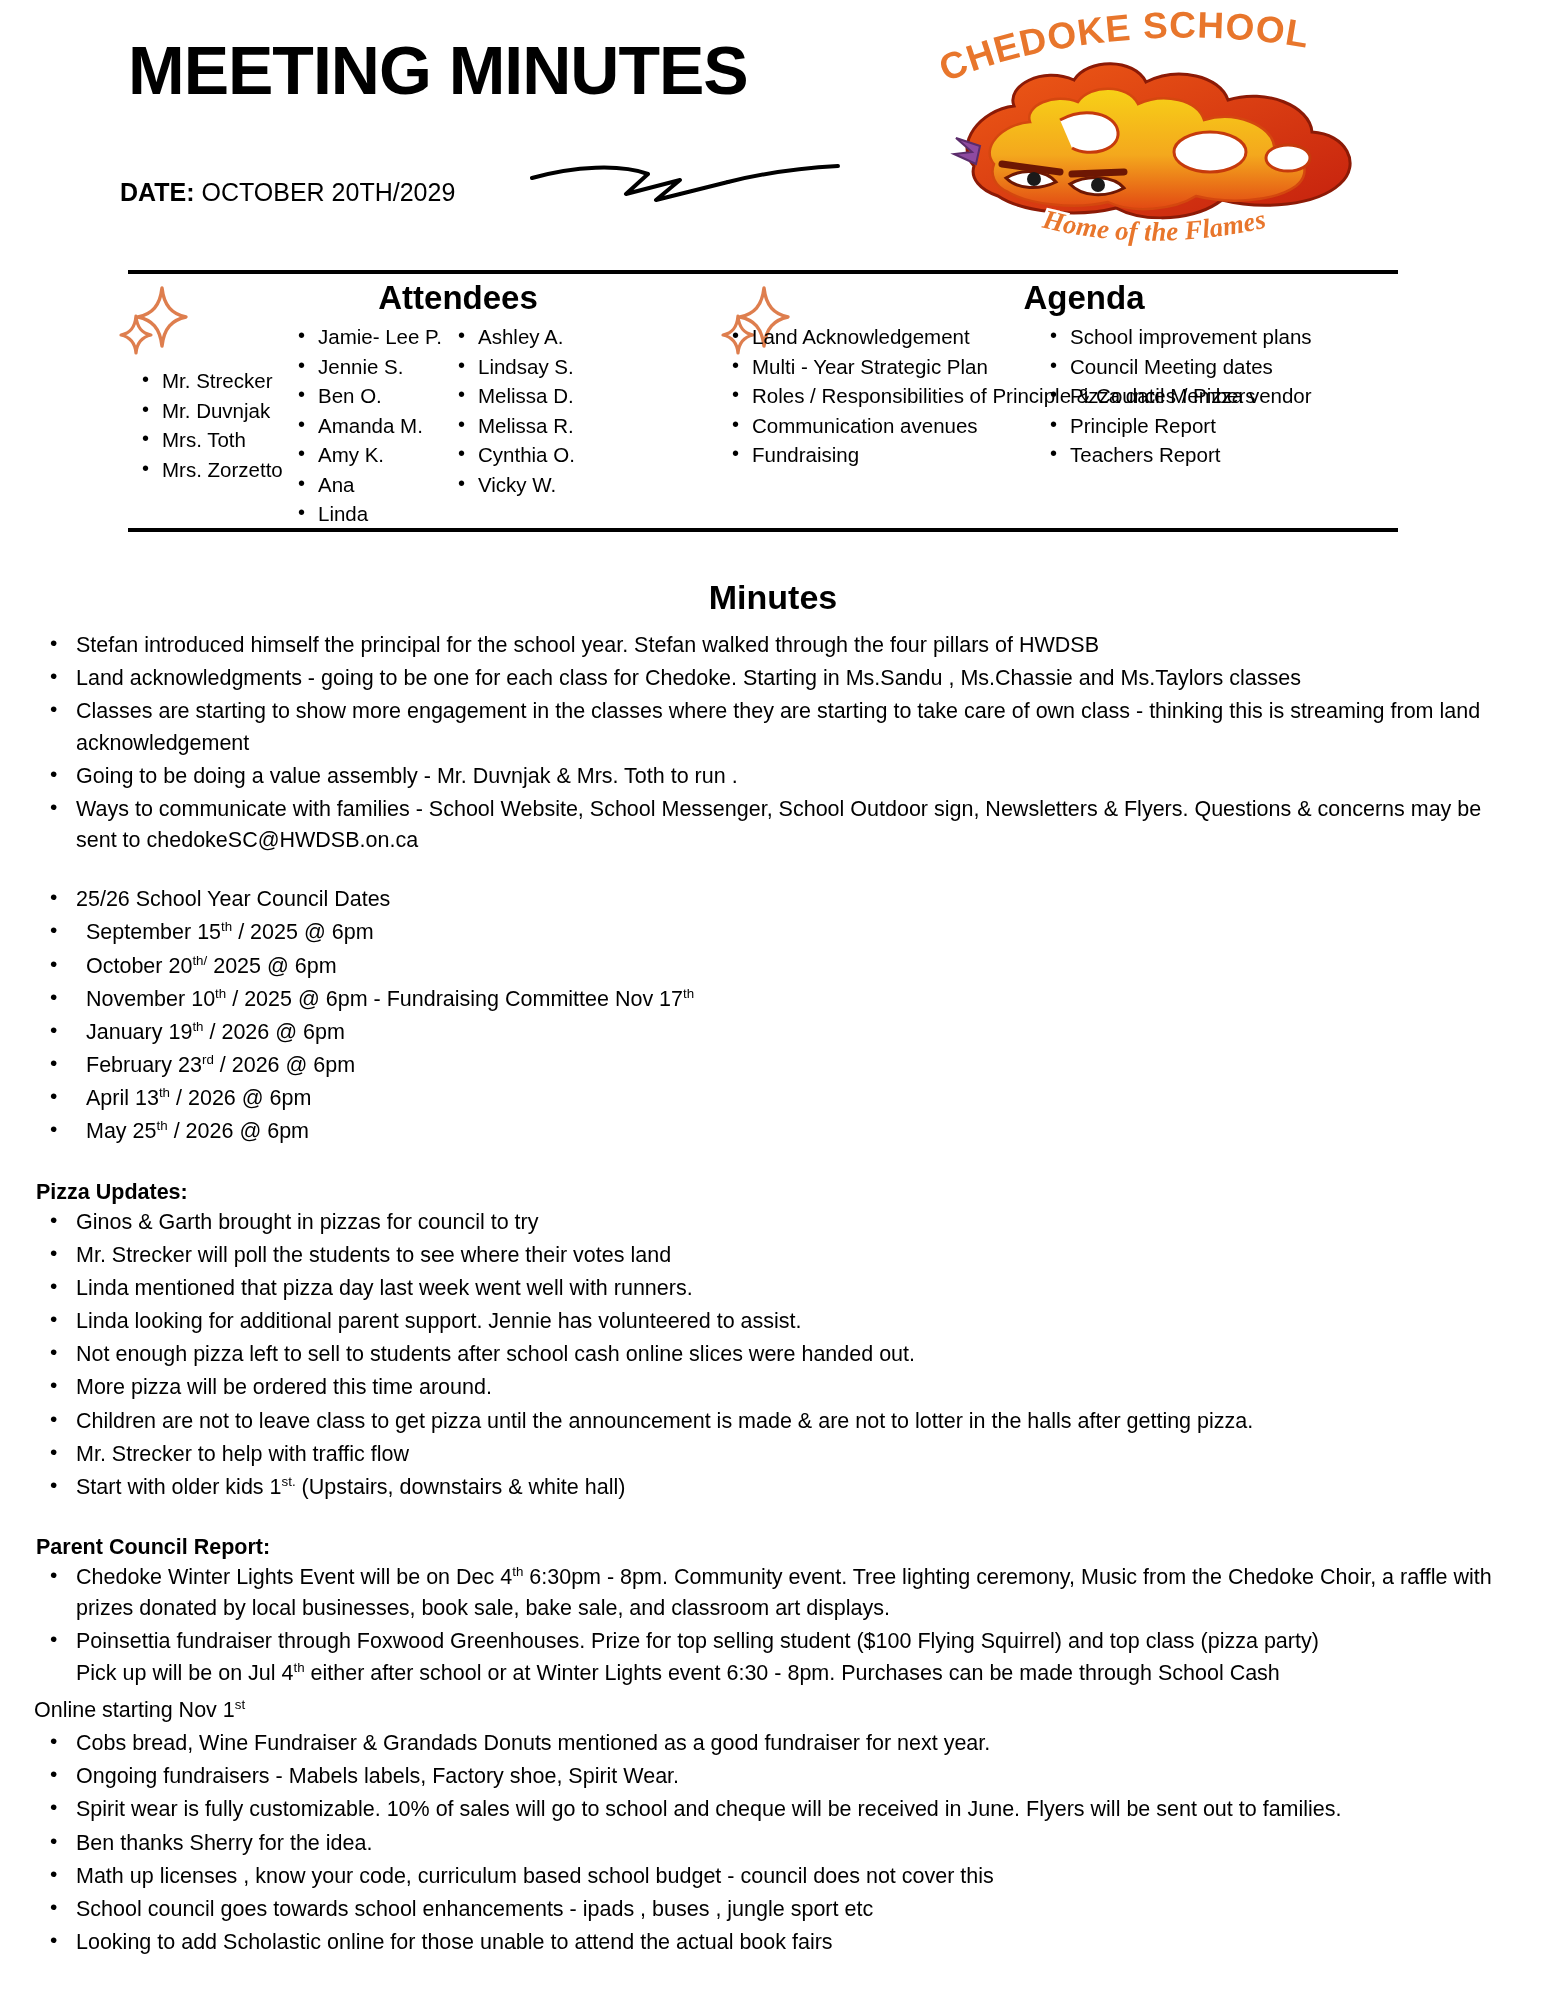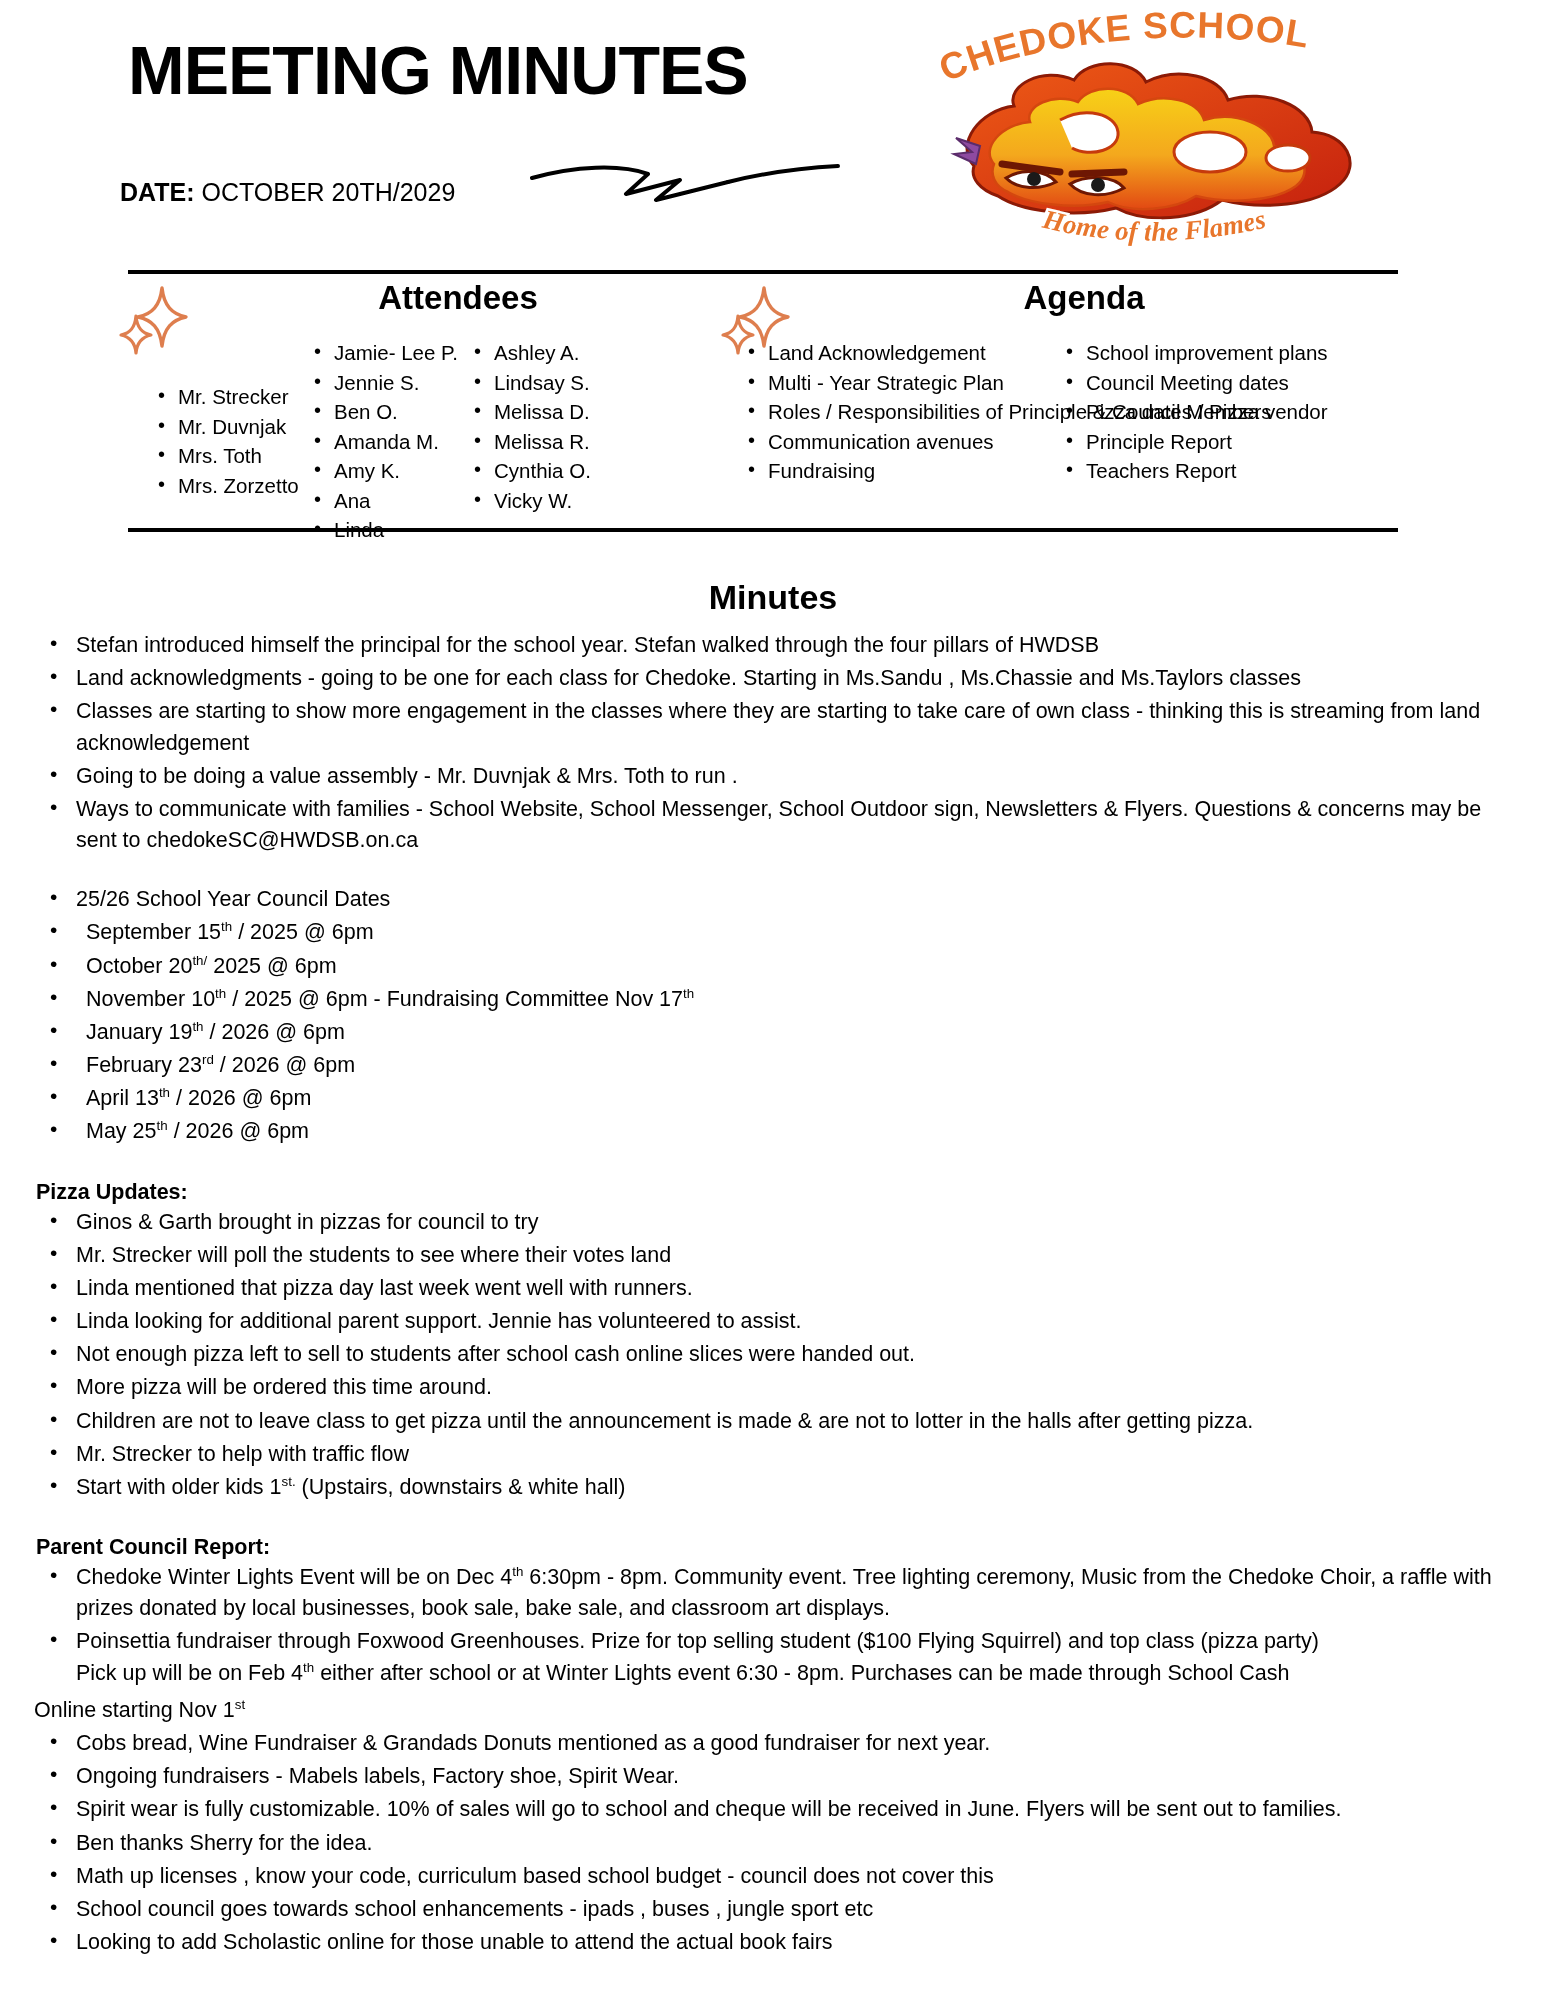--- a/index.html
+++ b/index.html
@@ -103,21 +103,21 @@
   .half.right .sparkle { left: -10px; top: 12px; }
 
   .cols {
     display: flex;
     gap: 0;
     padding-top: 6px;
   }
   .col { }
   ul.plain {
     list-style: none;
-    margin: 16px;
+    margin: 0;
     padding: 0;
   }
   ul.plain li {
     position: relative;
     padding-left: 22px;
     font-size: 20.5px;
     line-height: 1.44;
     white-space: nowrap;
   }
   ul.plain li::before {
@@ -412,21 +412,21 @@
       <li><span>Start with older kids 1</span><sup>st.</sup><span> (Upstairs, downstairs &amp; white hall)</span></li>
     </ul>
 
     <div class="gap2"></div>
 
     <div class="sec-label">Parent Council Report:</div>
 
     <ul class="mins">
       <li><span>Chedoke Winter Lights Event will be on Dec 4</span><sup>th</sup><span> 6:30pm - 8pm. Community event. Tree lighting ceremony, Music from the Chedoke Choir, a raffle with prizes donated by local businesses, book sale, bake sale, and classroom art displays.</span></li>
 
-      <li><span>Poinsettia fundraiser through Foxwood Greenhouses. Prize for top selling student ($100 Flying Squirrel) and top class (pizza party)</span><br><span>Pick up will be on Feb 4</span><sup>th</sup><span> either after school or at Winter Lights event 6:30 - 8pm. Purchases can be made through School Cash</span></li>
+      <li><span>Poinsettia fundraiser through Foxwood Greenhouses. Prize for top selling student ($100 Flying Squirrel) and top class (pizza party)</span><br><span>Pick up will be on Jul 4</span><sup>th</sup><span> either after school or at Winter Lights event 6:30 - 8pm. Purchases can be made through School Cash</span></li>
 
       <li class="nobullet"><span>Online starting Nov 1</span><sup>st</sup></li>
 
       <li>Cobs bread, Wine Fundraiser &amp; Grandads Donuts mentioned as a good fundraiser for next year.</li>
       <li>Ongoing fundraisers - Mabels labels, Factory shoe, Spirit Wear.</li>
       <li>Spirit wear is fully customizable. 10% of sales will go to school and cheque will be received in June. Flyers will be sent out to families.</li>
       <li>Ben thanks Sherry for the idea.</li>
       <li>Math up licenses , know your code, curriculum based school budget - council does not cover this</li>
       <li>School council goes towards school enhancements - ipads , buses , jungle sport etc</li>
       <li>Looking to add Scholastic online for those unable to attend the actual book fairs</li>

